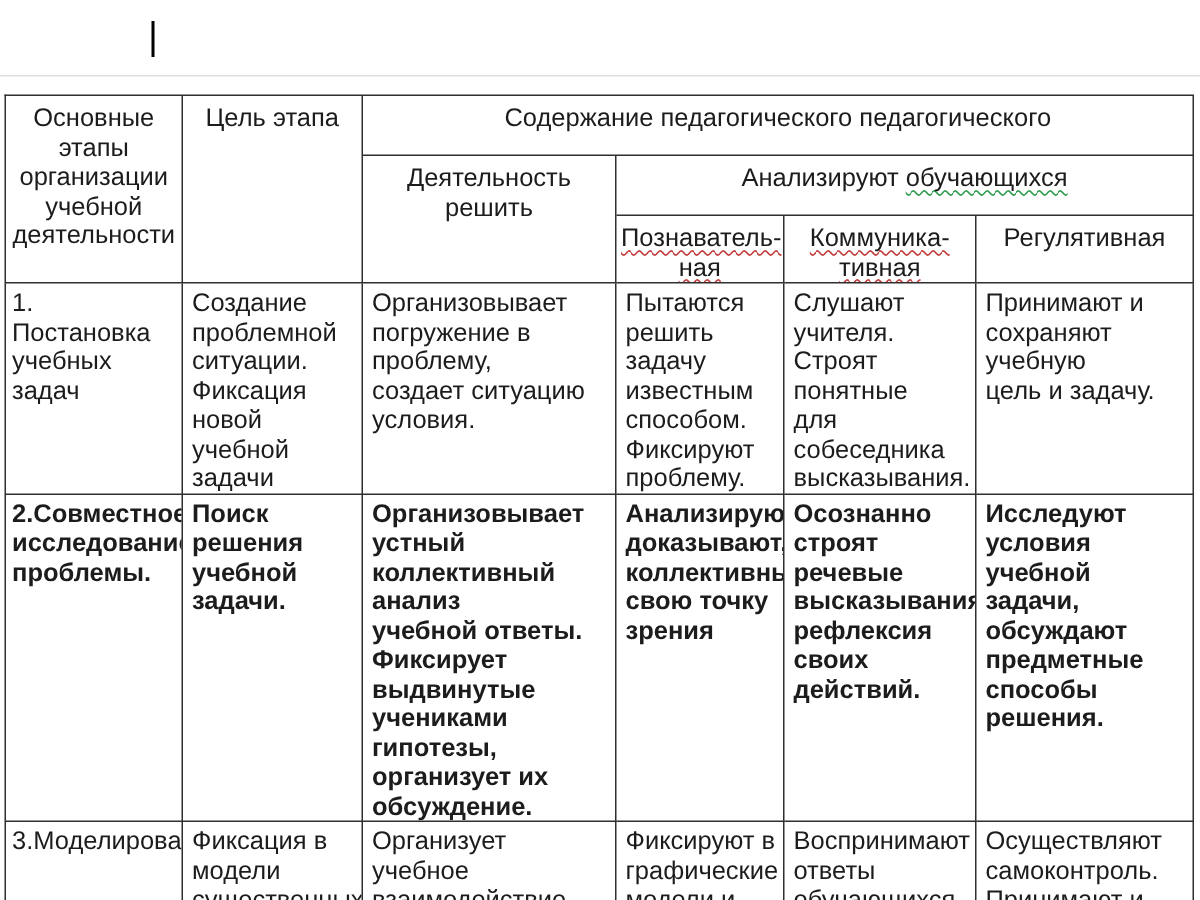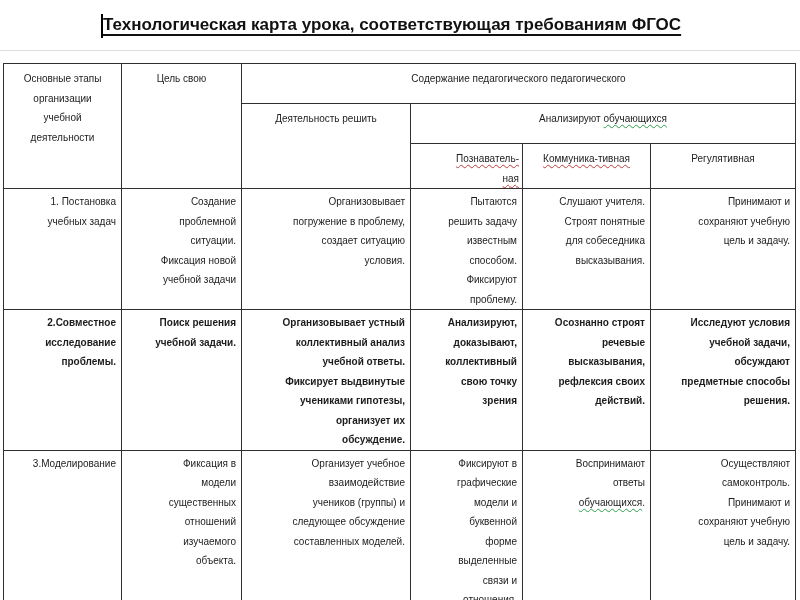--- a/index.html
+++ b/index.html
@@ -37,78 +37,76 @@
     table-layout: fixed;
     border-spacing: 0;
     border-left: 1.5px solid #2f2f2f;
     border-top: 1.5px solid #2f2f2f;
   }
   table.grid td {
     box-sizing: border-box;
     border-right: 1.5px solid #2f2f2f;
     border-bottom: 1.5px solid #2f2f2f;
     vertical-align: top;
-    font-size: 10px;
+    font-size: 17px;
     line-height: 19.5px;
     white-space: pre-line;
     overflow: hidden;
   }
   tr.hr  { height: 40px; }
   tr.br1 { height: 119px; }
   tr.br2 { height: 138px; font-weight: bold; }
   tr.br3 { height: 151px; }
 
   td.hc { text-align: center; padding: 5px 3px 0 3px; }
-  td.bc { text-align: right; padding: 3px 5px 0 6px; }
+  td.bc { text-align: left; padding: 3px 5px 0 6px; }
   td.bc-first { padding-left: 4px; }
 
   .wavy-red {
     text-decoration: underline wavy #c23b3b;
     text-decoration-thickness: 1px;
     text-underline-offset: 2px;
     text-decoration-skip-ink: none;
-    text-align: right;
   }
   .wavy-green {
     text-decoration: underline wavy #2f9e4f;
     text-decoration-thickness: 1px;
     text-underline-offset: 2px;
     text-decoration-skip-ink: none;
     margin-top: 40px;
   }
   .blk { display: block; }
 </style>
 </head>
 <body>
 
 <div class="page">
 
   <div class="faint-line"></div>
 
   <div class="caret"></div>
 
-  <div class="doc-title">Технологическая карта урока, соответствующая требованиям ФГОС</div>
 
   <table class="grid">
     <colgroup>
       <col style="width:118px">
       <col style="width:120px">
       <col style="width:169px">
       <col style="width:112px">
       <col style="width:128px">
       <col style="width:145px">
     </colgroup>
 
     <tbody>
         <tr class="hr">
       <td class="hc" rowspan="3">Основные этапы
 организации
 учебной
 деятельности</td>
-      <td class="hc" rowspan="3">Цель свою</td>
+      <td class="hc" rowspan="3">Цель этапа</td>
       <td class="hc" colspan="4">Содержание педагогического педагогического</td>
     </tr>
 
     <tr class="hr">
       <td class="hc" rowspan="2">Деятельность решить</td>
       <td class="hc" colspan="3"><span>Анализируют </span><span class="wavy-green">обучающихся</span></td>
     </tr>
 
     <tr class="hr">
       <td class="hc"><span class="blk wavy-red">Познаватель-</span><span class="blk wavy-red">ная</span></td>

